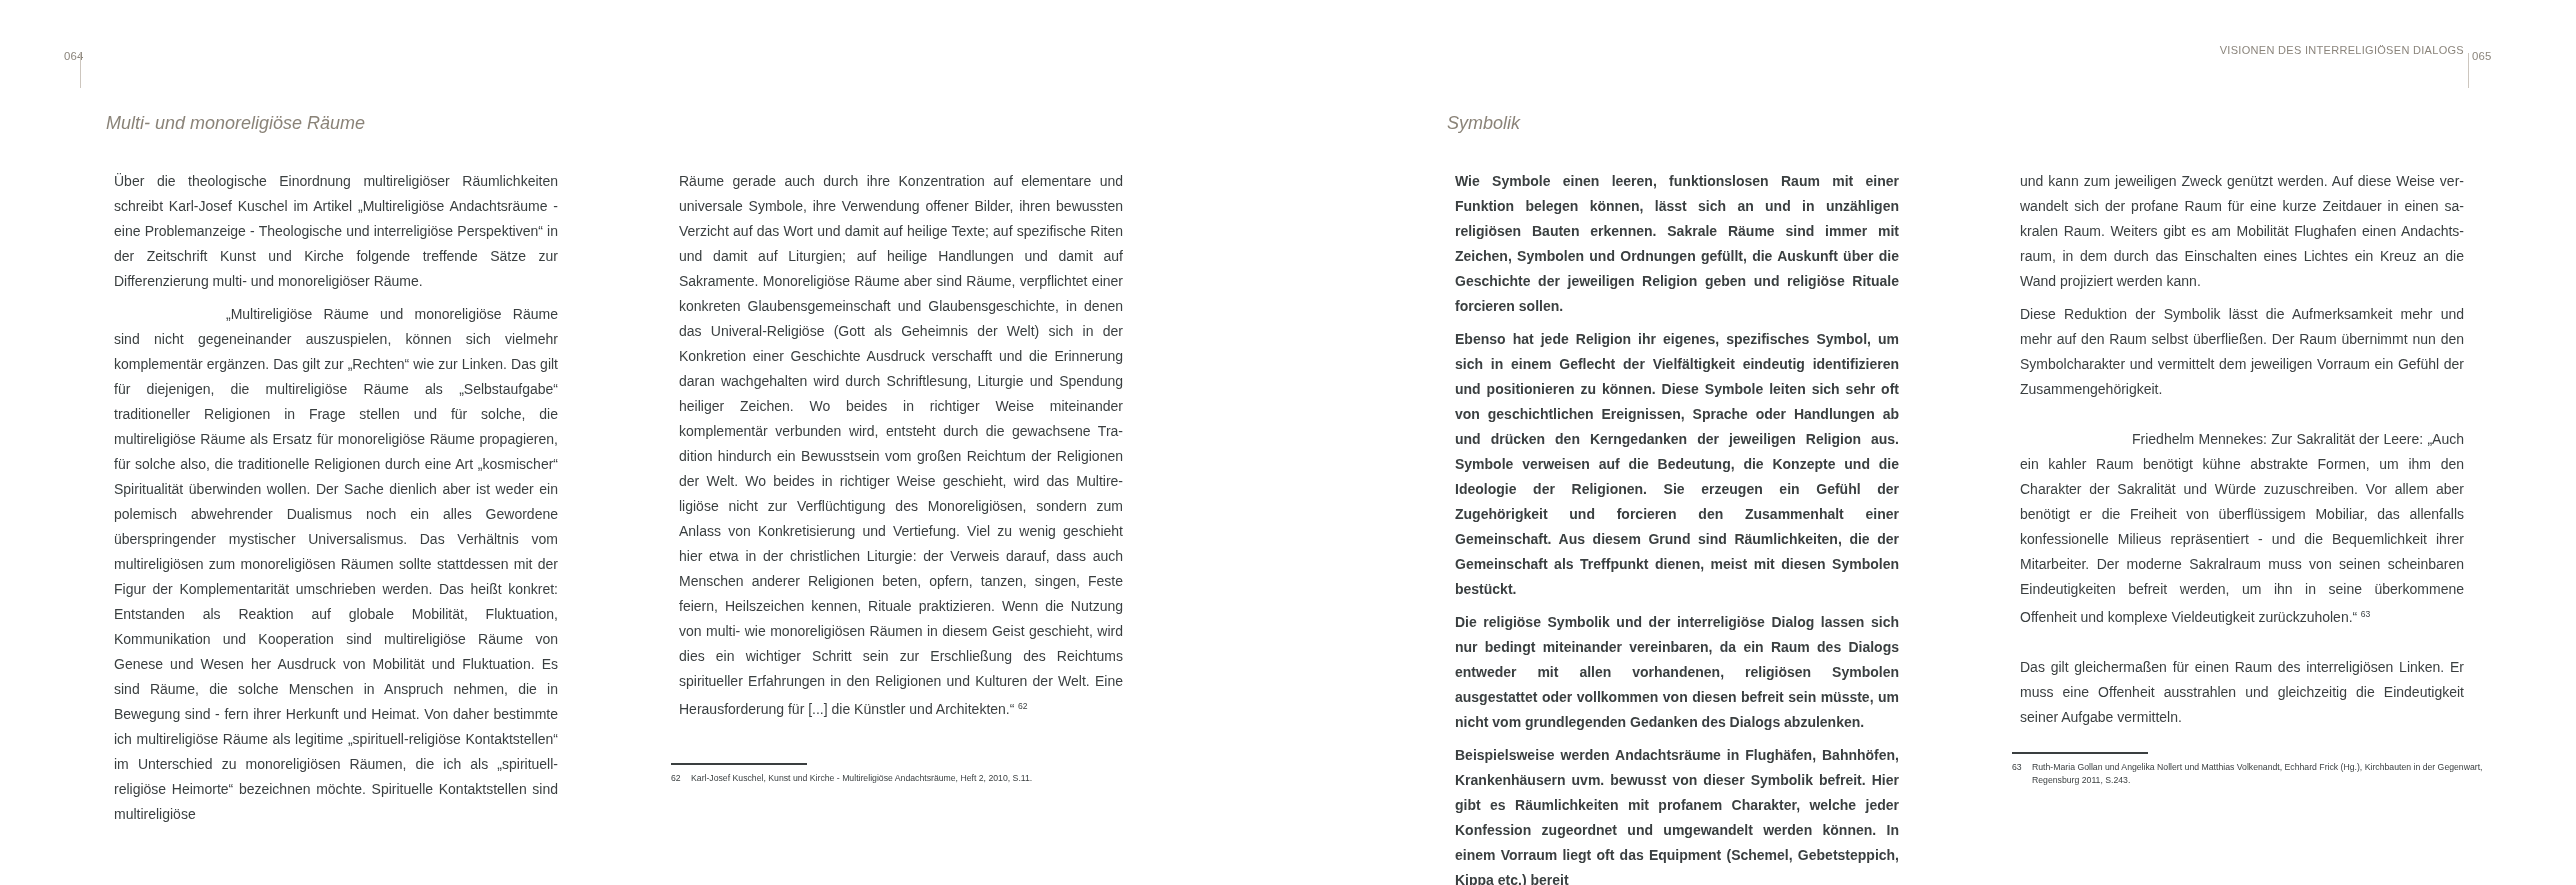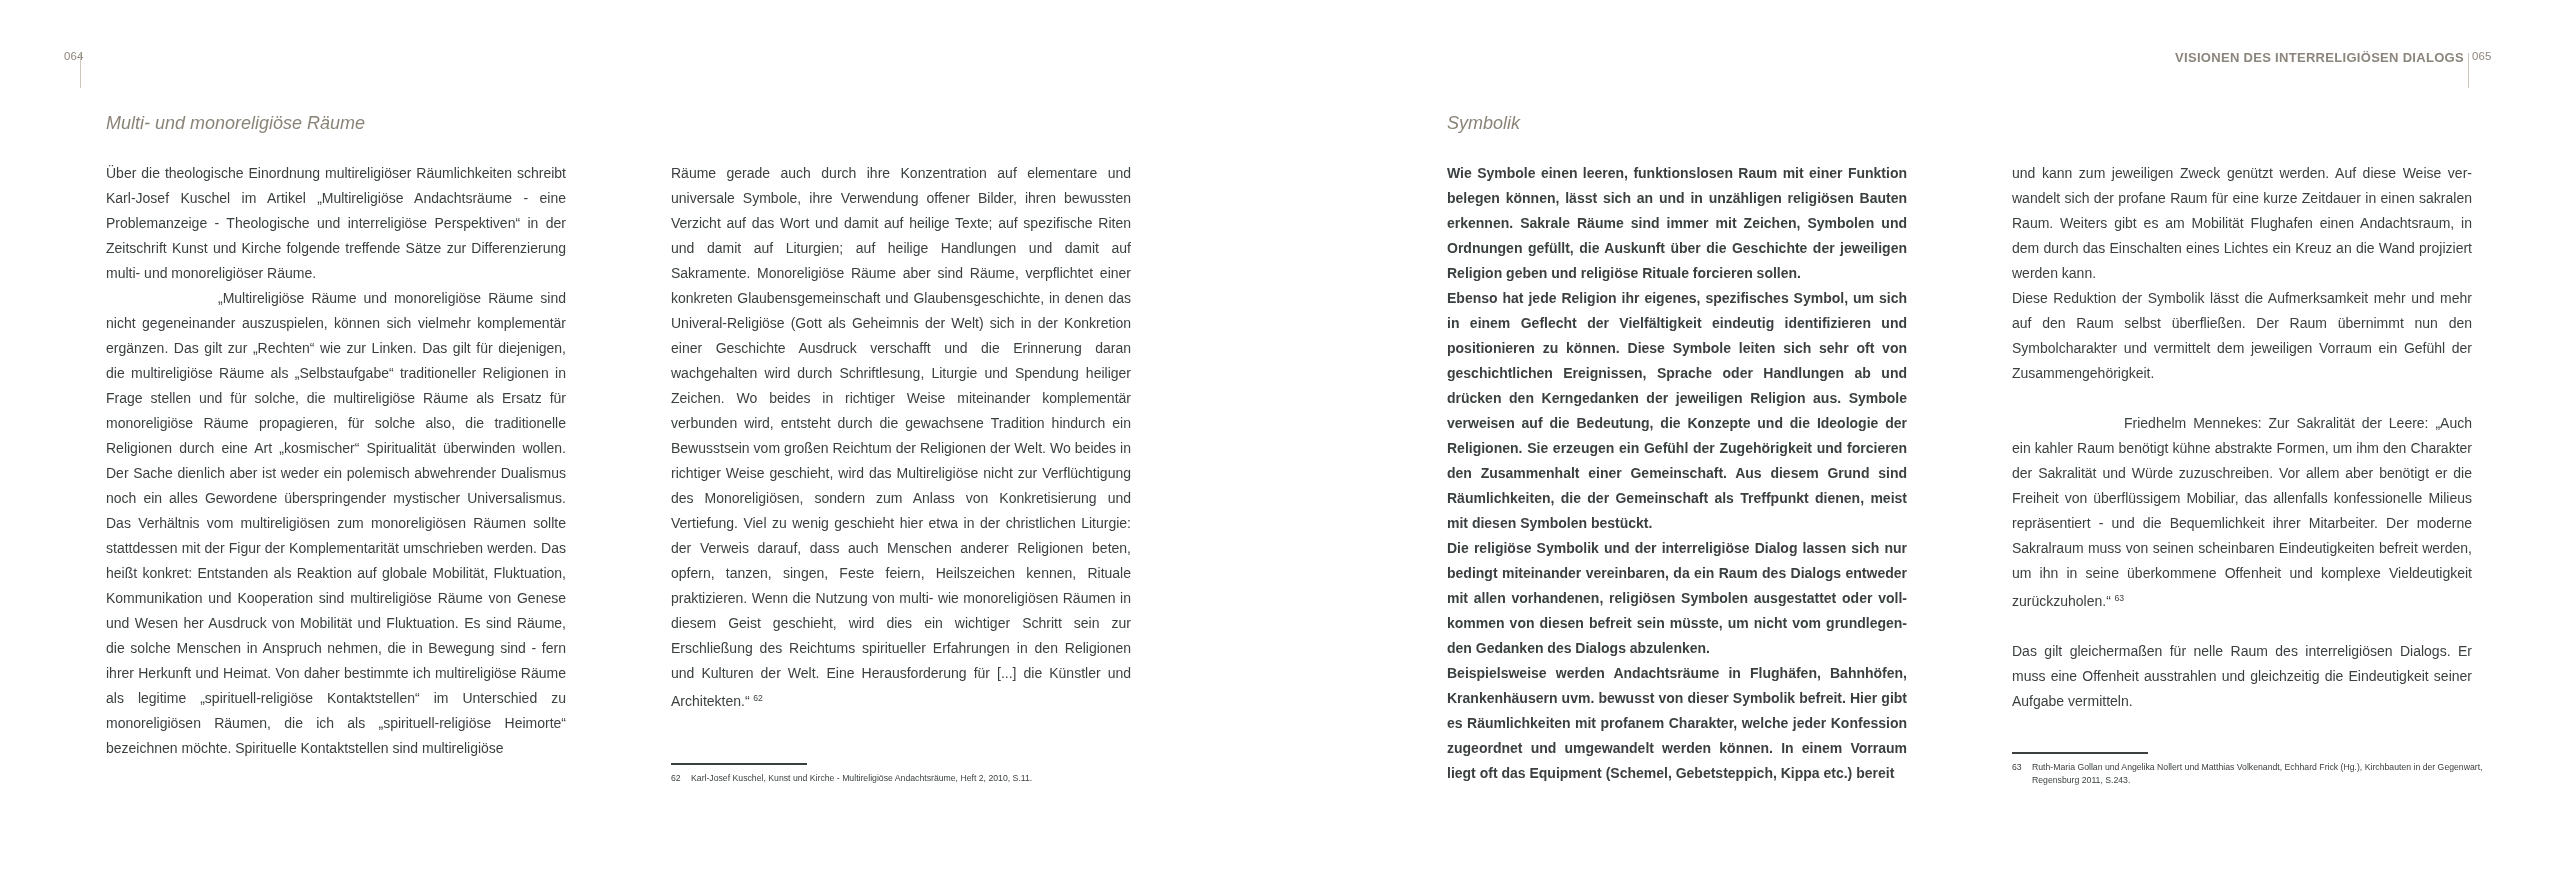--- a/index.html
+++ b/index.html
@@ -1,23 +1,23 @@
 <!DOCTYPE html>
 <html style="font-size:14.5px"><head>
 <meta charset="utf-8">
 <style>
   html, body { margin:0; padding:0; background:#ffffff; }
   body { width:2576px; height:885px; position:relative; overflow:hidden;
          font-family:"Liberation Sans", sans-serif; color:#3a3f40; }
   .pagenum { position:absolute; top:50px; font-size:11.4px; color:#8b857c; letter-spacing:0.2px; }
   .vrule { position:absolute; top:53px; width:0.9px; height:35px; background:#cdc6be; }
-  .runhead { position:absolute; top:50px; font-size:13px; color:#8b857c; letter-spacing:0.3px; white-space:nowrap;font-weight:bold; }
+  .runhead { position:absolute; top:44px; font-size:11px; color:#8b857c; letter-spacing:0.3px; white-space:nowrap; }
   .sectitle { position:absolute; top:113px; font-size:18px; font-style:italic; color:#8a8378; font-weight:normal; margin:0;text-align:center; }
   .col { position:absolute; top:161px; width:460px; font-size:14px; line-height:25px; color:#3a3f40; }
-  .col p { margin:0; text-align:justify; hyphens:manual; }
+  .col p { margin:8px; text-align:justify; hyphens:manual; }
   .col p.indent { text-indent:112px; }
   .col p.gap { margin-top:25px; }
   .col p.last { text-align-last:left; }
   sup.fn { font-size:8.6px; vertical-align:4.5px; margin-left:3.6px; }
   .fnblock { position:absolute; width:472px; font-size:8.7px; line-height:12.7px; color:#3a3f40; }
   .fnrule { width:136px; height:1.8px; background:#3a3f40; margin-bottom:7.3px; }
   .fnrow { display:flex; }
   .fnnum { width:20px; flex:0 0 20px; }
   .fntext { flex:1; }
 </style>
@@ -59,21 +59,21 @@
     <p class="last">Wie Symbole einen leeren, funktionslosen Raum mit einer Funktion belegen können, lässt sich an und in unzähligen religiösen Bauten erkennen. Sakrale Räume sind immer mit Zeichen, Symbolen und Ordnungen gefüllt, die Auskunft über die Geschichte der jeweiligen Religion geben und religiöse Rituale forcieren sollen.</p>
     <p class="last">Ebenso hat jede Religion ihr eigenes, spezifisches Symbol, um sich in einem Geflecht der Vielfältigkeit eindeutig identifizieren und positi­onieren zu können. Diese Symbole leiten sich sehr oft von geschicht­lichen Ereignissen, Sprache oder Handlungen ab und drücken den Kerngedanken der jeweiligen Religion aus. Symbole verweisen auf die Bedeutung, die Konzepte und die Ideologie der Religionen. Sie erzeugen ein Gefühl der Zugehörigkeit und forcieren den Zusammen­halt einer Gemeinschaft. Aus diesem Grund sind Räumlichkeiten, die der Gemeinschaft als Treffpunkt dienen, meist mit diesen Symbolen bestückt.</p>
     <p class="last">Die religiöse Symbolik und der interreligiöse Dialog lassen sich nur bedingt miteinander vereinbaren, da ein Raum des Dialogs entweder mit allen vorhandenen, religiösen Symbolen ausgestattet oder voll­kommen von diesen befreit sein müsste, um nicht vom grundlegen­den Gedanken des Dialogs abzulenken.</p>
     <p class="last">Beispielsweise werden Andachtsräume in Flughäfen, Bahnhöfen, Krankenhäusern uvm. bewusst von dieser Symbolik befreit. Hier gibt es Räumlichkeiten mit profanem Charakter, welche jeder Konfessi­on zugeordnet und umgewandelt werden können. In einem Vorraum liegt oft das Equipment (Schemel, Gebetsteppich, Kippa etc.) bereit</p>
   </div>
 
   <div class="col" style="left:2012px;">
     <p class="last">und kann zum jeweiligen Zweck genützt werden. Auf diese Weise ver­wandelt sich der profane Raum für eine kurze Zeitdauer in einen sa­kralen Raum. Weiters gibt es am Mobilität Flughafen einen Andachts­raum, in dem durch das Einschalten eines Lichtes ein Kreuz an die Wand projiziert werden kann.</p>
     <p class="last">Diese Reduktion der Symbolik lässt die Aufmerksamkeit mehr und mehr auf den Raum selbst überfließen. Der Raum übernimmt nun den Symbolcharakter und vermittelt dem jeweiligen Vorraum ein Gefühl der Zusammengehörigkeit.</p>
     <p class="indent gap last"><span>Friedhelm Mennekes: Zur Sakralität der Leere: „Auch ein kahler Raum benötigt kühne abstrakte Formen, um ihm den Charak­ter der Sakralität und Würde zuzuschreiben. Vor allem aber benötigt er die Freiheit von überflüssigem Mobiliar, das allenfalls konfessio­nelle Milieus repräsentiert - und die Bequemlichkeit ihrer Mitarbeiter. Der moderne Sakralraum muss von seinen scheinbaren Eindeutig­keiten befreit werden, um ihn in seine überkommene Offenheit und komplexe Vieldeutigkeit zurückzuholen.“</span><sup class="fn">63</sup></p>
-    <p class="gap last">Das gilt gleichermaßen für nelle Raum des interreligiösen Dialogs. Er muss eine Offenheit ausstrahlen und gleichzeitig die Eindeutigkeit seiner Aufgabe vermitteln.</p>
+    <p class="gap last">Das gilt gleichermaßen für einen Raum des interreligiösen Linken. Er muss eine Offenheit ausstrahlen und gleichzeitig die Eindeutigkeit seiner Aufgabe vermitteln.</p>
   </div>
 
   <div class="fnblock" style="left:2012px; top:752px;">
     <div class="fnrule"></div>
     <div class="fnrow">
       <span class="fnnum">63</span>
       <span class="fntext">Ruth-Maria Gollan und Angelika Nollert und Matthias Volkenandt, Echhard Frick (Hg.), Kirchbauten in der Gegenwart, Regensburg 2011, S.243.</span>
     </div>
   </div>
 </div>

